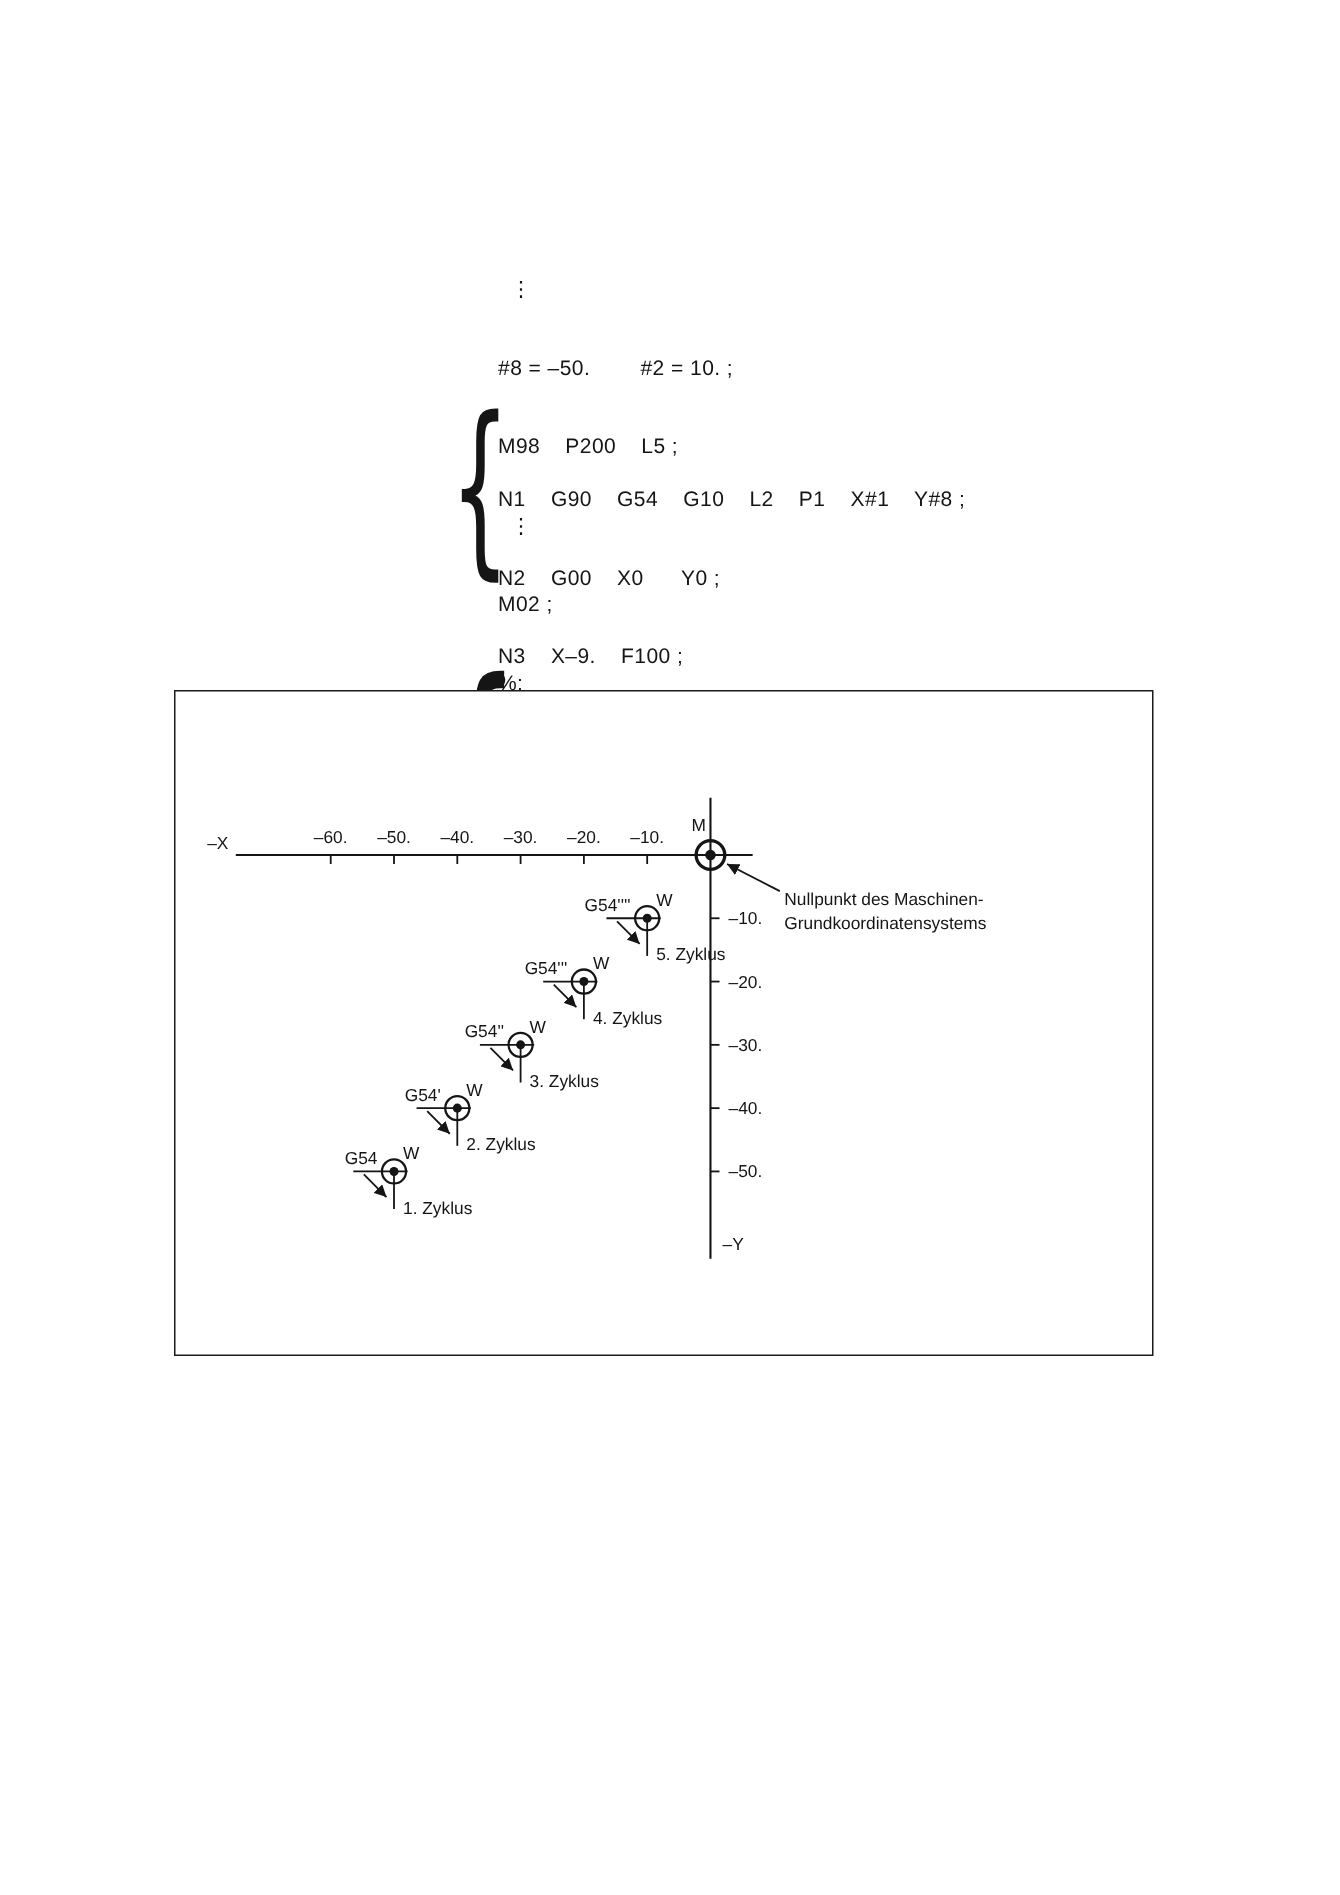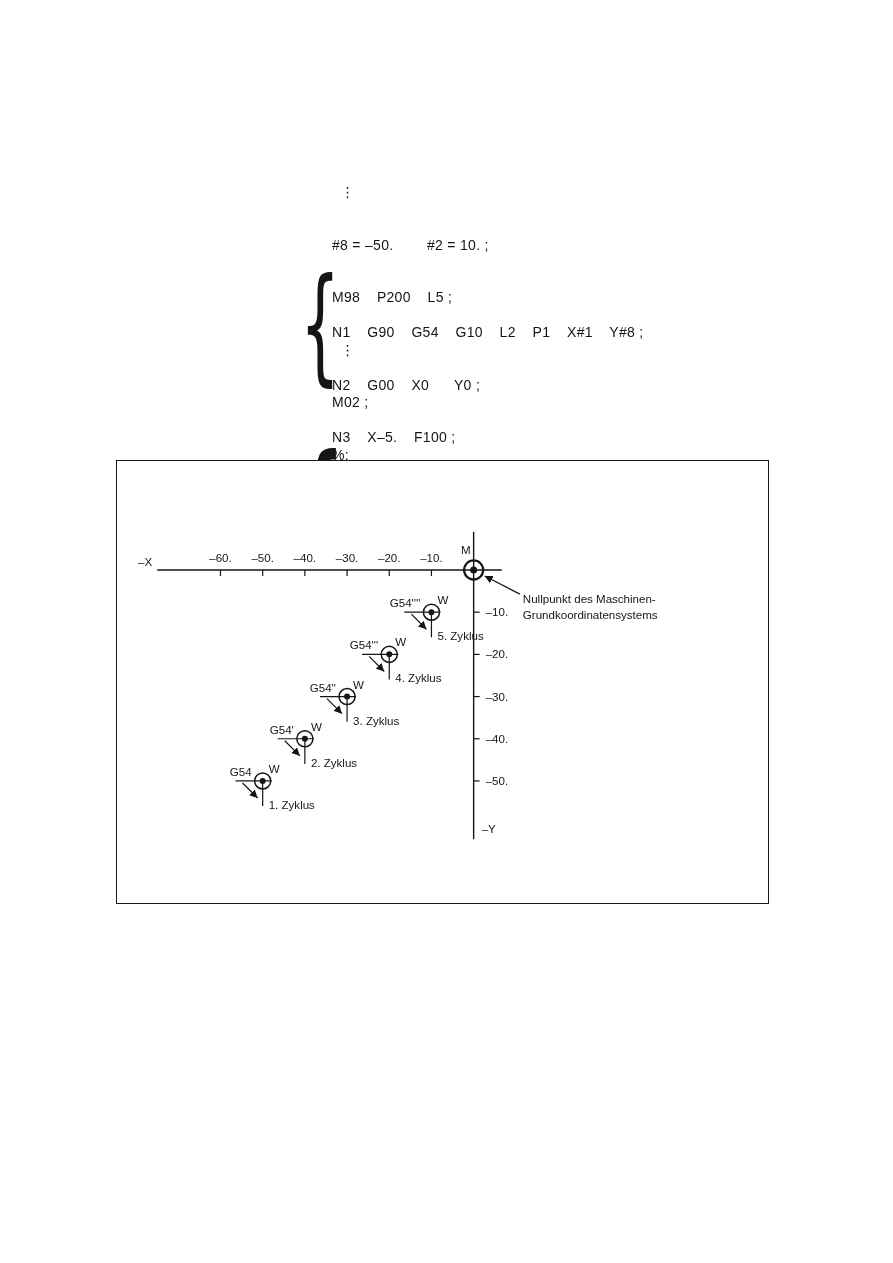--- a/index.html
+++ b/index.html
@@ -58,21 +58,21 @@
       <div class="code-line">M02 ;</div>
       <div class="code-line">%;</div>
     </div>
   </div>
 
   <div class="code-block" style="left:308px; top:289px;">
     <div class="brace b2">{</div>
     <div class="code-lines">
       <div class="code-line">N1    G90    G54    G10    L2    P1    X#1    Y#8 ;</div>
       <div class="code-line">N2    G00    X0      Y0 ;</div>
-      <div class="code-line">N3    X–5.    F100 ;</div>
+      <div class="code-line">N3    X–9.    F100 ;</div>
       <div class="code-line">N4    X0      Y–5. ;</div>
       <div class="code-line">N5    Y0 ;</div>
       <div class="code-line">N6    #1 = #1 + #2 ;</div>
       <div class="code-line">N7    M99 ;</div>
       <div class="code-line">%</div>
     </div>
   </div>
 
   <div class="diagram-frame">
     <svg class="dg" viewBox="0 0 648 439">

